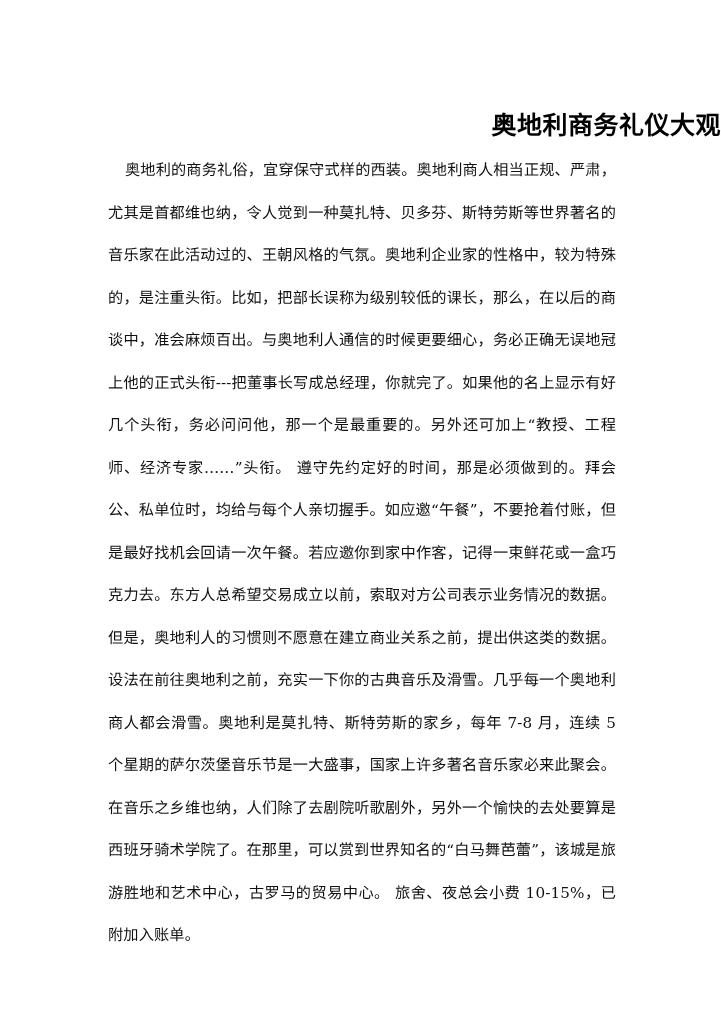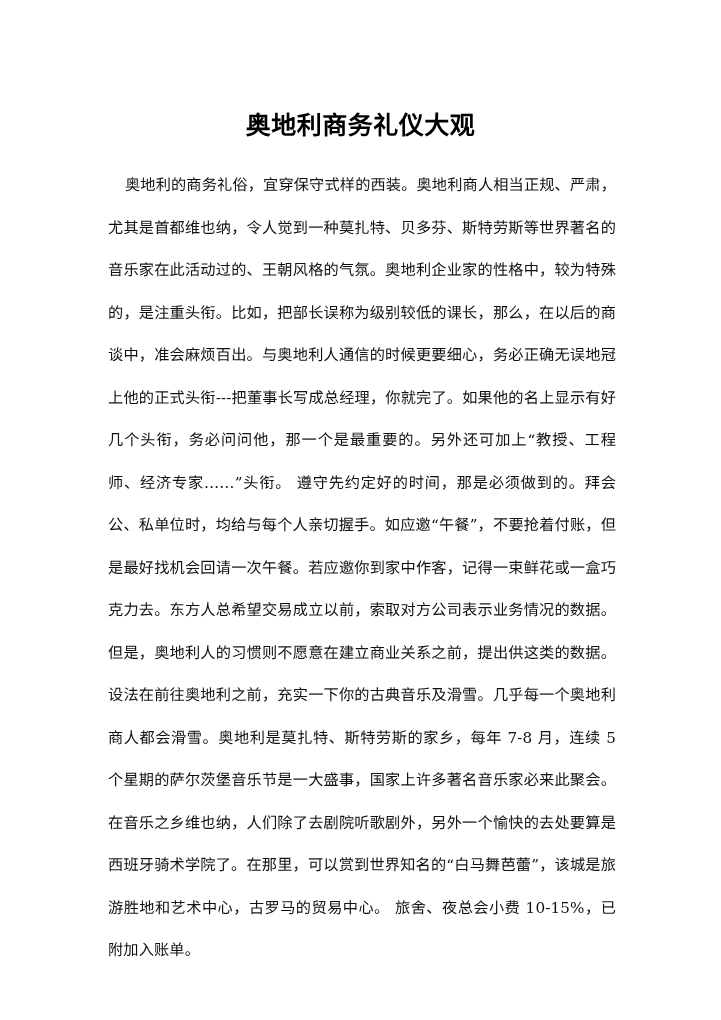--- a/index.html
+++ b/index.html
@@ -23,33 +23,33 @@
     height: 1020px;
     background: #ffffff;
     box-sizing: border-box;
   }
 
   .doc-title {
     position: absolute;
     top: 92px;
     left: 0;
     width: 721px;
-    text-align: center;
+    text-align: right;
     font-family: "DejaVu Serif", "Liberation Serif", serif;
     font-weight: bold;
     font-size: 25px;
     line-height: 34px;
     letter-spacing: 0.5px;
     color: #000000;
     white-space: nowrap;
   }
 
   .body-block {
     position: absolute;
-    top: 164px;
+    top: 149px;
     left: 108px;
     width: 508px;
   }
 
   .body-para {
     margin: 0;
     font-family: "DejaVu Serif", "Liberation Serif", serif;
     font-size: 15.2px;
     line-height: 42.5px;
     color: #111111;

